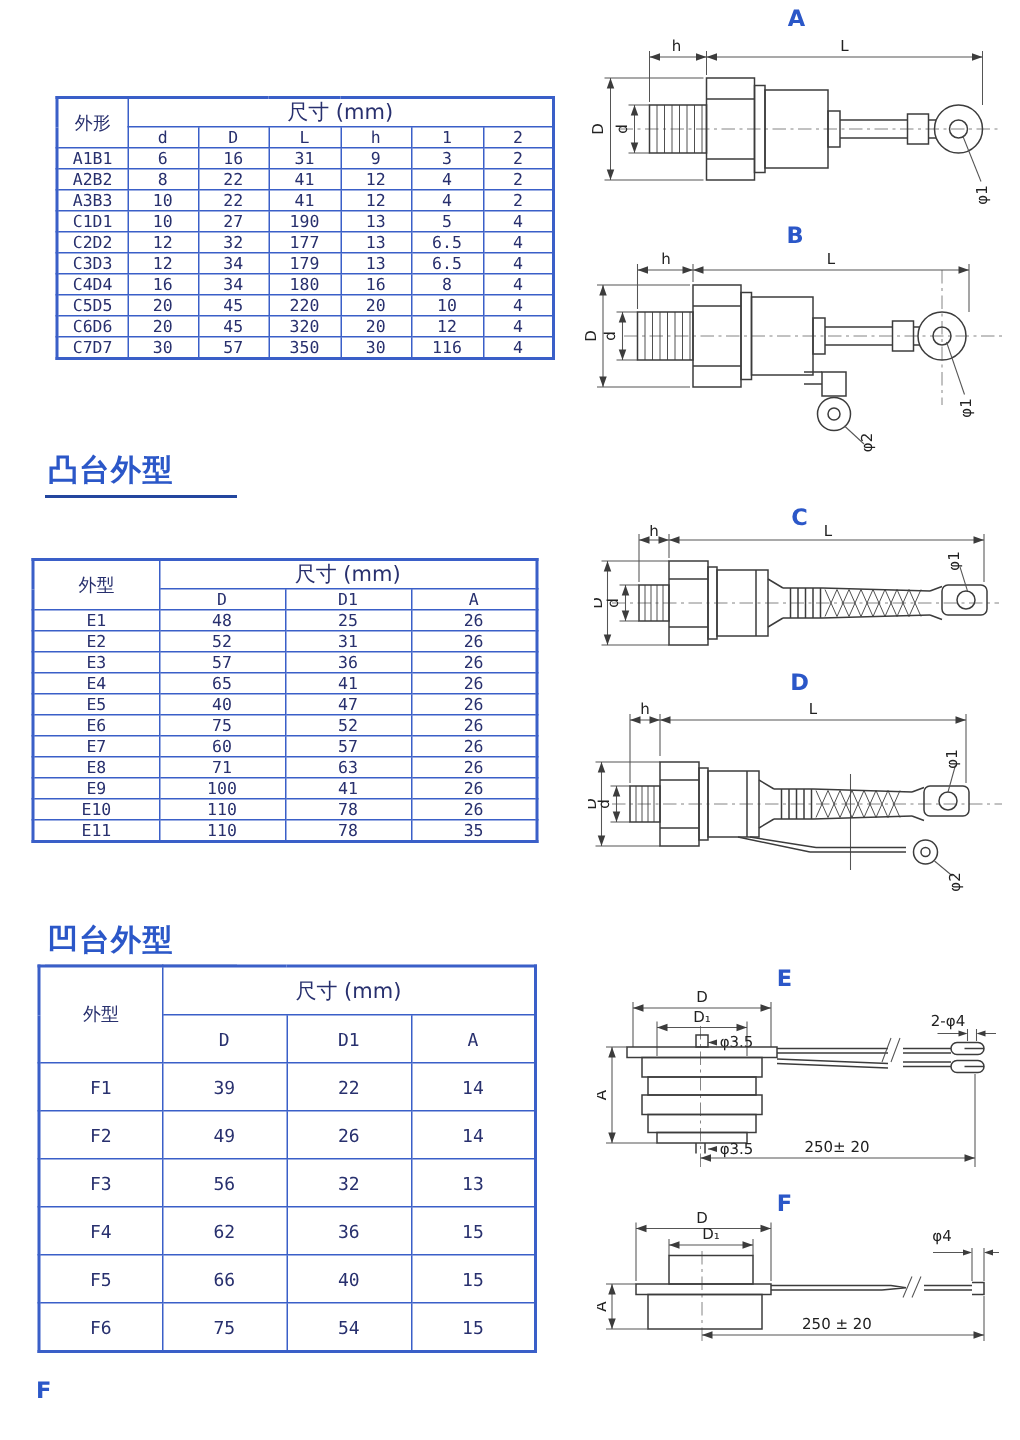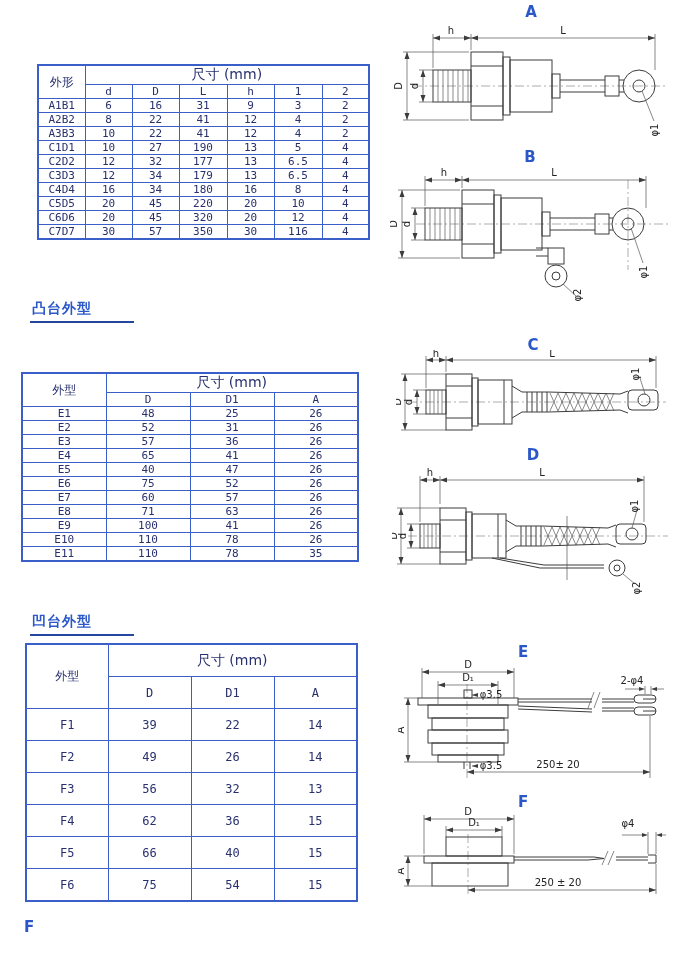--- a/index.html
+++ b/index.html
@@ -10,21 +10,21 @@
             border:2px solid var(--table_border,#3a5fc8);}
   table.dim th,table.dim td{border:1px solid var(--table_border,#3a5fc8);
             color:var(--table_text,#28306e);text-align:center;vertical-align:middle;
             padding:0;font-weight:normal;font-family:"DejaVu Sans Mono","DejaVu Sans",monospace;}
   .t1 th,.t1 td{font-size:11px;height:13px;}
   .t2 th,.t2 td{font-size:11px;height:12px;}
   .t3 th,.t3 td{font-size:12px;height:31px;}
   table.dim th.corner{font-family:"DejaVu Sans",sans-serif;font-size:12px;}
   table.dim th.span{font-family:"DejaVu Sans",sans-serif;font-size:14px;}
   
-  .sec{position:absolute;color:var(--accent,#2b57c8);font-weight:bold;font-size:14px;
+  .sec{position:absolute;color:var(--accent,#2b57c8);font-weight:bold;font-size:20px;
        letter-spacing:1px;border-bottom:2px solid #23469e;padding:0 42px 3px 2px;}
   .footerF{position:absolute;color:var(--accent,#2b57c8);font-weight:bold;font-size:15px;}
   
   .dletter{position:absolute;width:22px;text-align:center;color:var(--accent,#2b57c8);
            font-weight:bold;font-size:15px;}
   
   .watermark{position:absolute;left:231px;top:464px;font-size:25px;letter-spacing:5px;
              color:var(--watermark_color,#c6c6c6);opacity:.85;z-index:6;pointer-events:none;
              font-family:"DejaVu Sans",sans-serif;}
   

